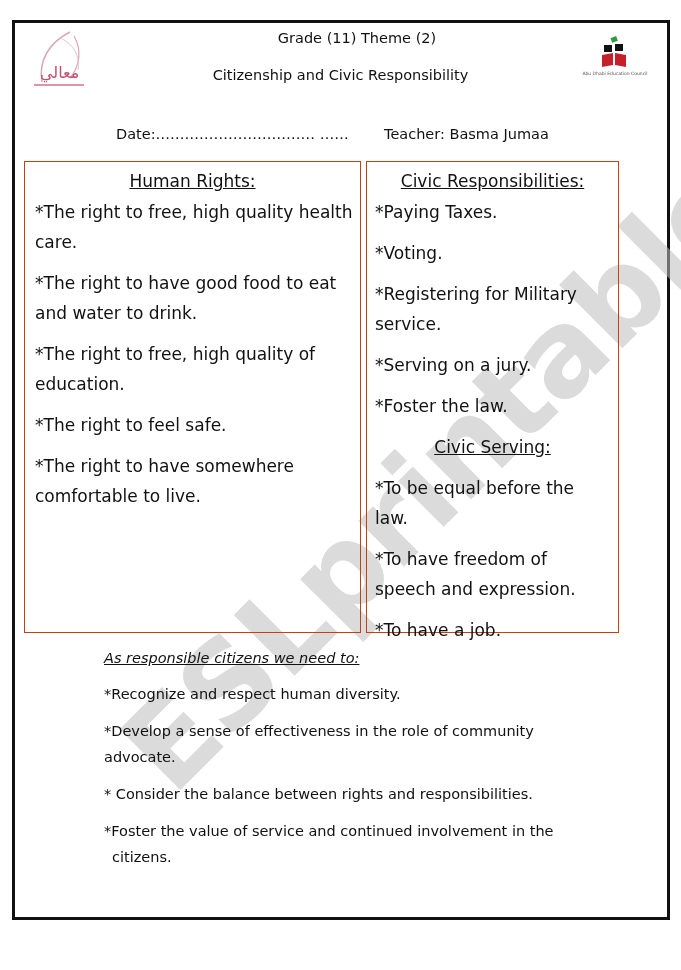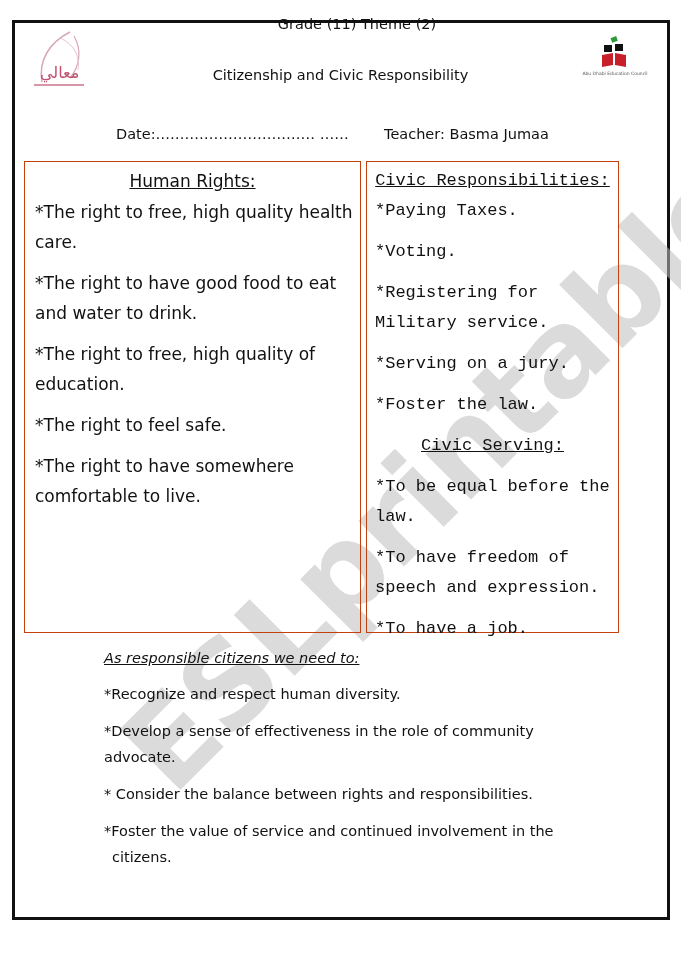--- a/index.html
+++ b/index.html
@@ -8,21 +8,21 @@
   .frame { position: absolute; left: 12px; top: 20px; width: 652px; height: 894px;
            border: 3px solid #111; box-sizing: content-box; }
   .hdr-line { position: absolute; left: 0; right: 0; text-align: center; font-size: 14.5px; }
   .logo-left { position: absolute; left: 30px; top: 30px; width: 58px; height: 62px; }
   .logo-right { position: absolute; left: 576px; top: 33px; width: 78px; height: 56px; }
   .logo-right .caption { position: absolute; left: 0; top: 38px; width: 78px; font-size: 4.5px;
            color: #555; text-align: center; line-height: 6px; }
   .meta { position: absolute; top: 126px; font-size: 14.5px; }
   .box { position: absolute; top: 161px; height: 472px; border: 1px solid #c2410c; box-sizing: border-box; }
   .box-left { left: 24px; width: 337px; }
-  .box-right { left: 366px; width: 253px; font-family: Liberation Mono, monospace; }
+  .box-right { left: 366px; width: 253px; }
   .box-title { text-align: center; font-size: 17px; text-decoration: underline; margin-top: 9px; }
   .item { font-size: 17px; line-height: 30px; margin: 0; }
   .box-left .items { padding: 0 0 0 10px; margin-top: 6px; }
   .box-left .item { margin-bottom: 11px; }
   .box-right .items { padding: 0 8px 0 8px; margin-top: 6px; }
   .box-right .item { margin-bottom: 11px; }
   .sub-title { text-align: center; font-size: 17px; text-decoration: underline; line-height: 30px; margin-bottom: 11px; }
   .bottom { position: absolute; left: 104px; top: 650px; width: 470px; font-size: 14.5px; }
   .bottom .heading { text-decoration: underline; margin-bottom: 15px; font-style: italic; }
   .bottom .pt { line-height: 26px; margin-bottom: 11px; }
@@ -53,21 +53,21 @@
   <svg width="78" height="36" viewBox="0 0 78 36">
     <rect x="35" y="4" width="6" height="5" fill="#2e9a3c" transform="rotate(-20 38 6)"></rect>
     <rect x="28" y="12" width="8" height="7" fill="#111"></rect>
     <rect x="39" y="11" width="8" height="7" fill="#111"></rect>
     <path d="M26 22 L37 20 L37 32 L26 34 Z" fill="#c8202a"></path>
     <path d="M39 20 L50 22 L50 34 L39 32 Z" fill="#c8202a"></path>
   </svg>
   <div class="caption">Abu Dhabi Education Council</div>
 </div>
 
-<div class="hdr-line" style="top:16px;padding-left:33px;">Grade (11) Theme (2)</div>
+<div class="hdr-line" style="top:30px;padding-left:33px;">Grade (11) Theme (2)</div>
 <div class="hdr-line" style="top:67px;">Citizenship and Civic Responsibility</div>
 <div class="meta" style="left:116px;">Date:…………………………… ……</div>
 <div class="meta" style="left:384px;">Teacher: Basma Jumaa</div>
 
 <div class="box box-left">
   <div class="box-title">Human Rights:</div>
   <div class="items">
     <p class="item">*The right to free, high quality health care.</p>
     <p class="item">*The right to have good food to eat and water to drink.</p>
     <p class="item">*The right to free, high quality of education.</p>

